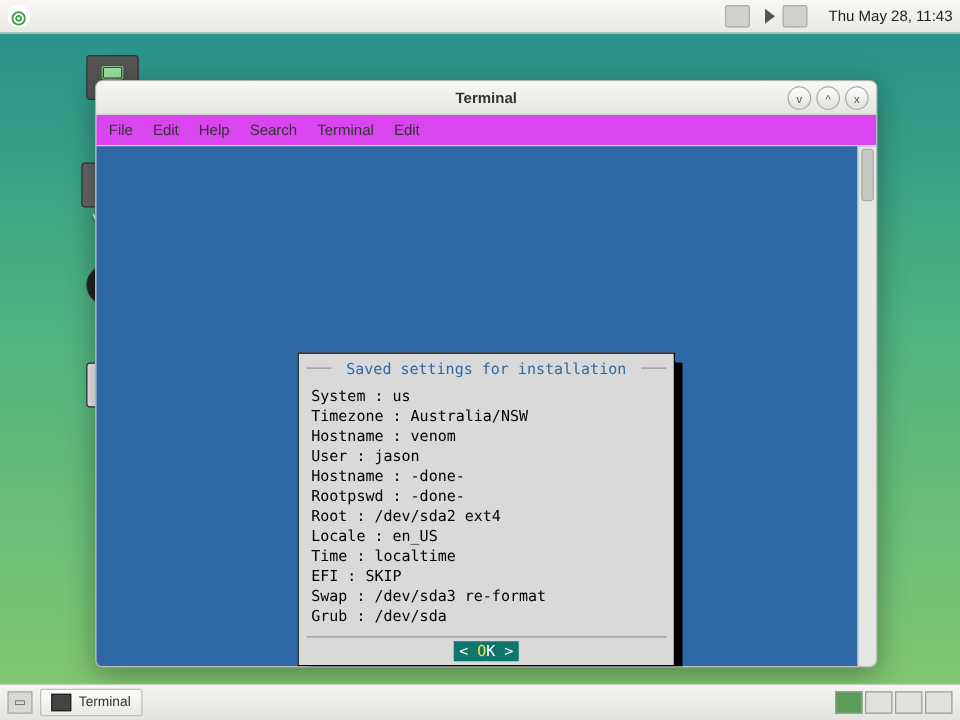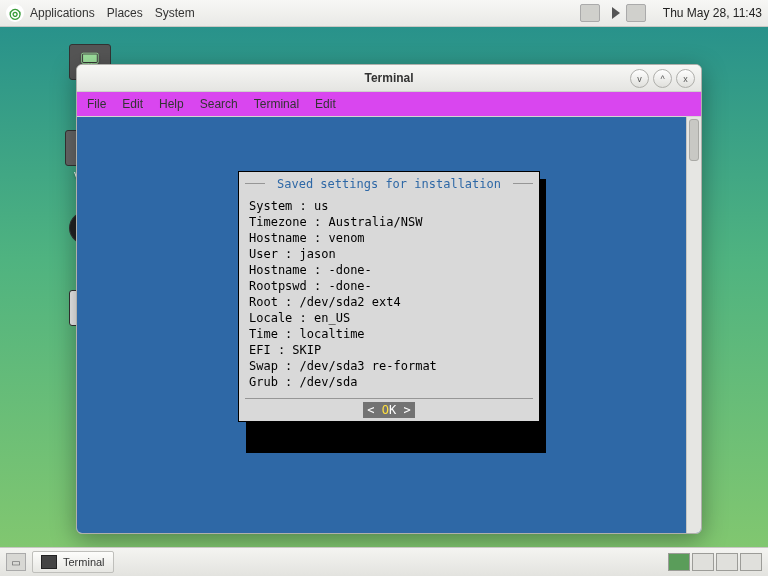--- a/index.html
+++ b/index.html
@@ -25,57 +25,52 @@
   .icon-script{top:290px;left:60px}
 
   
   .window{position:absolute;top:64px;left:76px;width:624px;height:468px;background:#eeeeec;border:1px solid #b0b0ac;border-radius:6px;box-shadow:0 6px 24px rgba(0,0,0,.35);display:flex;flex-direction:column;overflow:hidden}
   .titlebar{height:26px;background:linear-gradient(#f7f7f5,#e5e5e2);display:flex;align-items:center;justify-content:center;position:relative;border-bottom:1px solid #cfcfcb}
   .titlebar .title{font-weight:bold;color:#333;font-size:12px}
   .win-btns{position:absolute;right:6px;top:4px;display:flex;gap:4px}
   .win-btn{width:17px;height:17px;border:1px solid #aeaeaa;border-radius:50%;background:linear-gradient(#fefefe,#e0e0dc);display:flex;align-items:center;justify-content:center;font-size:9px;color:#555;cursor:pointer}
   .menubar{height:24px;background:#d946ef;display:flex;align-items:center;gap:16px;padding:0 10px;color:#333;border-bottom:1px solid #d5d5d1}
   .menubar span{cursor:default}
-  .term-area{flex:1;background:#2e68a6;position:relative;display:flex;align-items:flex-start;justify-content:center}
+  .term-area{flex:1;background:#2e68a6;position:relative;display:flex;align-items:flex-end;justify-content:center}
   .scrollbar{position:absolute;right:0;top:0;bottom:0;width:14px;background:#e6e6e3;border-left:1px solid #c6c6c2}
   .scrollbar .thumb{position:absolute;left:2px;right:2px;top:2px;height:40px;background:#c8c8c4;border:1px solid #a9a9a5;border-radius:3px}
 
   
   .dialog-wrap{margin-top:54px;position:relative}
   .dialog-shadow{position:absolute;top:8px;left:8px;width:300px;height:274px;background:#000}
   .dialog{position:relative;width:300px;background:#d9d9d9;border:1px solid #000;font-family:"DejaVu Sans Mono",monospace;font-size:12px;line-height:16px;color:#000}
   .dialog .hdr{color:#2e68a6;text-align:center;padding:4px 0 2px;position:relative}
   .dialog .hdr::before,.dialog .hdr::after{content:"";position:absolute;top:11px;height:1px;background:#969696}
   .dialog .hdr::before{left:6px;width:20px}
   .dialog .hdr::after{right:6px;width:20px}
   .dialog .body{padding:4px 10px 8px;white-space:pre}
   .dialog .btnrow{height:22px;display:flex;align-items:center;justify-content:center;border-top:1px solid #969696;margin:0 6px}
-  .ok-btn{background:#737373;color:#fff;padding:0 4px;font-family:inherit}
+  .ok-btn{background:#0f766e;color:#fff;padding:0 4px;font-family:inherit}
   .ok-btn .y{color:#ffe040}
 
   
   .bottom-panel{position:absolute;left:0;right:0;bottom:0;height:28px;background:linear-gradient(#f4f4f1,#e3e3df);border-top:1px solid #c8c8c4;display:flex;align-items:center;padding:0 6px;gap:6px}
   .task-btn{height:20px;border:1px solid #bfbfbb;background:linear-gradient(#fdfdfb,#e7e7e3);border-radius:2px;display:flex;align-items:center;padding:0 8px;color:#333;font-size:11px;gap:6px;cursor:pointer}
   .task-btn .glyph{width:14px;height:12px;background:#444;border:1px solid #222}
   .bottom-panel .spacer{flex:1}
   .ws{display:flex;gap:2px}
   .ws div{width:20px;height:16px;border:1px solid #9c9c98;background:#e0e0dc}
   .ws div.active{background:#5a9d5a}
   .show-desk{width:18px;height:16px;border:1px solid #aaa;background:#d8d8d4;display:flex;align-items:center;justify-content:center;color:#555;font-size:10px}
 </style>
 </head>
 <body>
 
 <div class="top-panel">
   <div class="logo">◎</div>
-  <div class="menu">
-    <span>Applications</span>
-    <span>Places</span>
-    <span>System</span>
-  </div>
   <div class="spacer"></div>
   <div class="tray">
     <div class="tray-icon"></div>
     <div class="tray-speaker"></div>
     <div class="tray-icon"></div>
     <span class="clock">Thu May 28, 11:43</span>
   </div>
 </div>
 
 <div class="desk-icon icon-comp">

